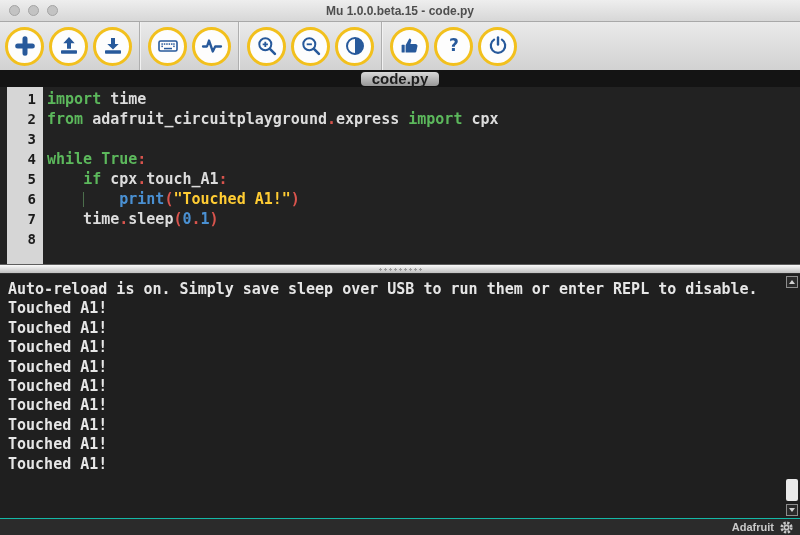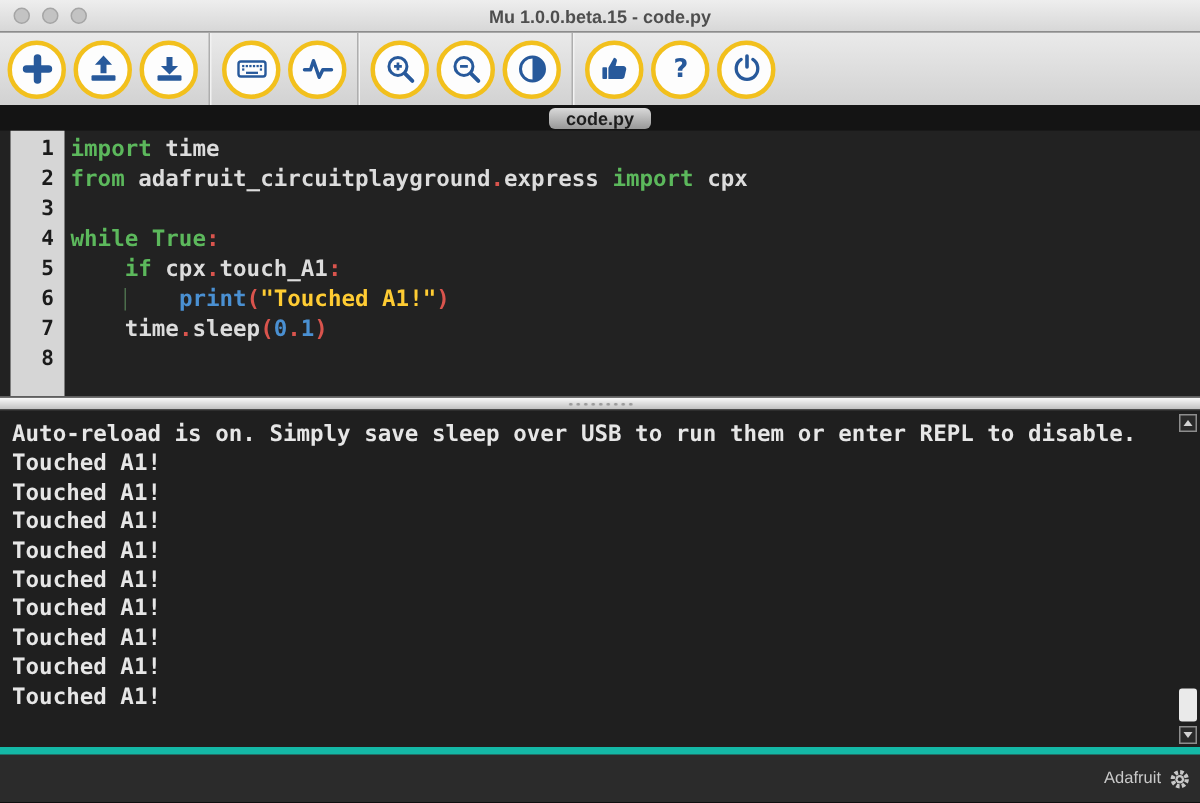--- a/index.html
+++ b/index.html
@@ -19,21 +19,21 @@
     display:flex; align-items:center; padding:0 5px; }
   .tgroup { display:flex; gap:5px; }
   .tsep { align-self:stretch; width:0; border-left:1px solid #aeaeae; border-right:1px solid #f2f2f2; margin:0 7px; }
   .tbtn { width:39px; height:39px; border-radius:50%; background:#fdfdfd; padding:0;
     border:3px solid var(--accent-gold,#f2c01d); display:flex; align-items:center; justify-content:center; cursor:pointer; }
   .tbtn svg { width:24px; height:24px; display:block; }
 
   
   .tabbar { height:17px; flex:0 0 17px; background:#141414; display:flex; align-items:center; justify-content:center; }
   .tab { height:14px; padding:0 11px; border-radius:4px; background:linear-gradient(#d9d9d9,#989898);
-    font-size:12px; font-weight:bold; color:#1d1d1d; display:flex; align-items:center; }
+    font-size:15px; font-weight:bold; color:#1d1d1d; display:flex; align-items:center; }
 
   
   .editor { height:177px; flex:0 0 177px; background:#222222; display:flex; padding-left:7px; overflow:hidden; }
   .gutter { flex:0 0 36px; background:#d6d6d6; color:#1b1b1b; text-align:right;
     font:bold 14px/20px "DejaVu Sans Mono", monospace; padding:2px 7px 0 0; }
   .code { flex:1; font:bold 15px/20px "DejaVu Sans Mono", monospace; color:#dcdcdc;
     padding:2px 0 0 4px; white-space:pre; overflow:hidden; }
   .cline { height:20px; white-space:pre; }
   .guide { display:inline-block; width:1px; height:15px; background:#4c6e4c; margin-right:-1px; vertical-align:middle; }
 
@@ -50,23 +50,23 @@
   .oline { white-space:pre; }
   .vscroll { position:absolute; top:2px; right:2px; bottom:2px; width:13px; }
   .sbtn { position:absolute; right:0; width:12px; height:12px; border:1px solid #8d8d8d; background:#2a2a2a;
     display:flex; align-items:center; justify-content:center; cursor:pointer; }
   .sbtn.up { top:0; } .sbtn.down { bottom:0; }
   .chev-up { width:0; height:0; border-left:3px solid transparent; border-right:3px solid transparent; border-bottom:4px solid #d2d2d2; }
   .chev-down { width:0; height:0; border-left:3px solid transparent; border-right:3px solid transparent; border-top:4px solid #d2d2d2; }
   .sthumb { position:absolute; right:0; bottom:15px; width:12px; height:22px; background:#eaeaea; border-radius:2px; cursor:grab; }
 
   
-  .statusbar { height:17px; flex:0 0 17px; background:#2b2b2b; border-top:5px solid #14b8a6;
-    display:flex; align-items:center; justify-content:flex-end; gap:5px; padding:16px 6px;
-    color:#c9c9c9; font-size:11px; font-weight:normal; }
+  .statusbar { height:17px; flex:0 0 17px; background:#2b2b2b; border-top:1px solid #14b8a6;
+    display:flex; align-items:center; justify-content:flex-end; gap:5px; padding:0 6px;
+    color:#c9c9c9; font-size:11px; font-weight:bold; }
   .statusbar svg { display:block; }
 </style>
 </head>
 <body>
 
 <div class="window">
 
   <div class="titlebar">
     <div class="traffic">
       <span class="tl"></span>

